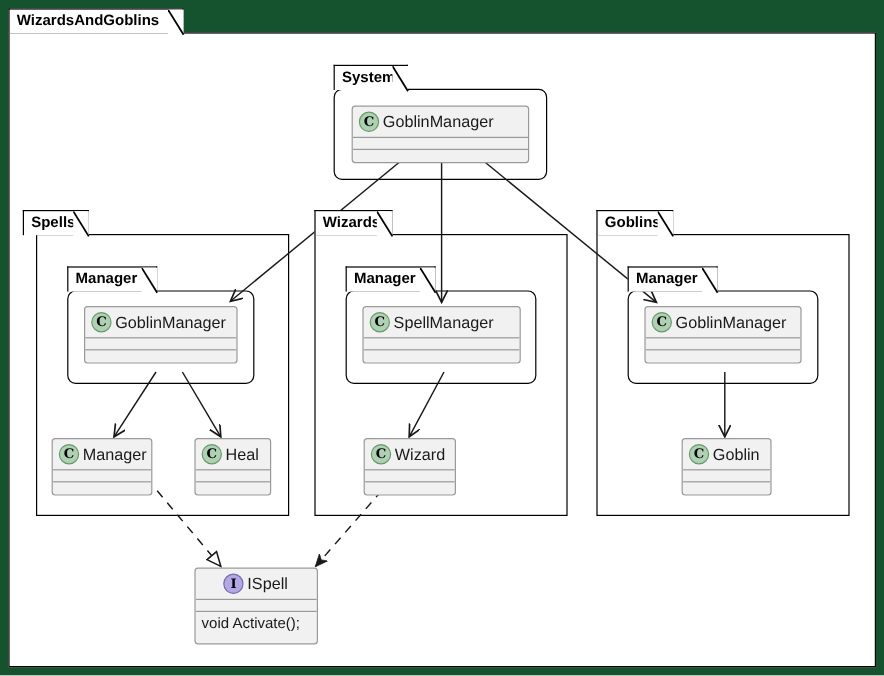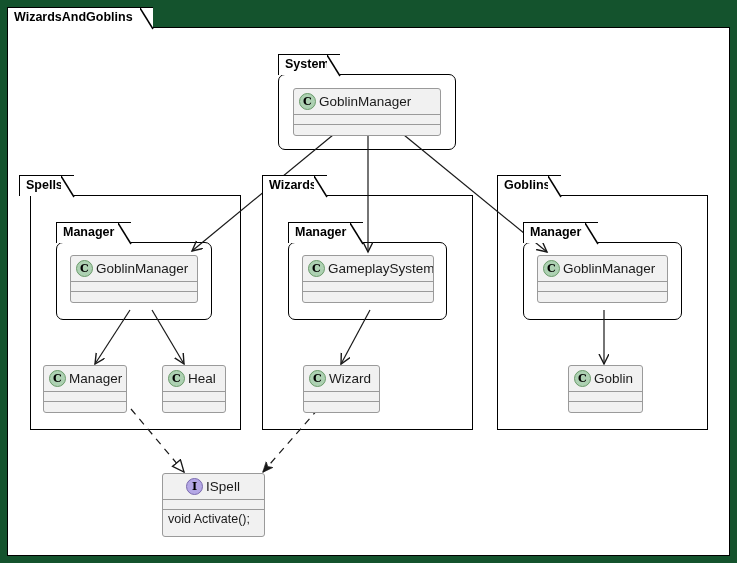--- a/index.html
+++ b/index.html
@@ -268,21 +268,21 @@
       <svg width="14" height="22" viewBox="0 0 14 22">
           <path d="M0,0 L13,21" stroke="#000" stroke-width="1.5" fill="none"></path>
         </svg>
     </span>
   </div>
   <div class="pkg rounded" style="left:288px; top:242px; width:159px; height:78px;"></div>
 
   <div class="cls" style="left:302px; top:255px; width:132px; height:48px;">
     <div class="cls-head">
       <span class="circ circ-class">C</span>
-      <span class="cls-name">GameplaySystem</span>
+      <span class="cls-name">SpellManager</span>
     </div>
     <div class="cls-sep"></div>
     <div class="cls-comp"></div>
     <div class="cls-sep"></div>
     <div class="cls-comp"></div>
   </div>
 
   <div class="cls" style="left:303px; top:365px; width:77px; height:48px;">
     <div class="cls-head">
       <span class="circ circ-class">C</span>

